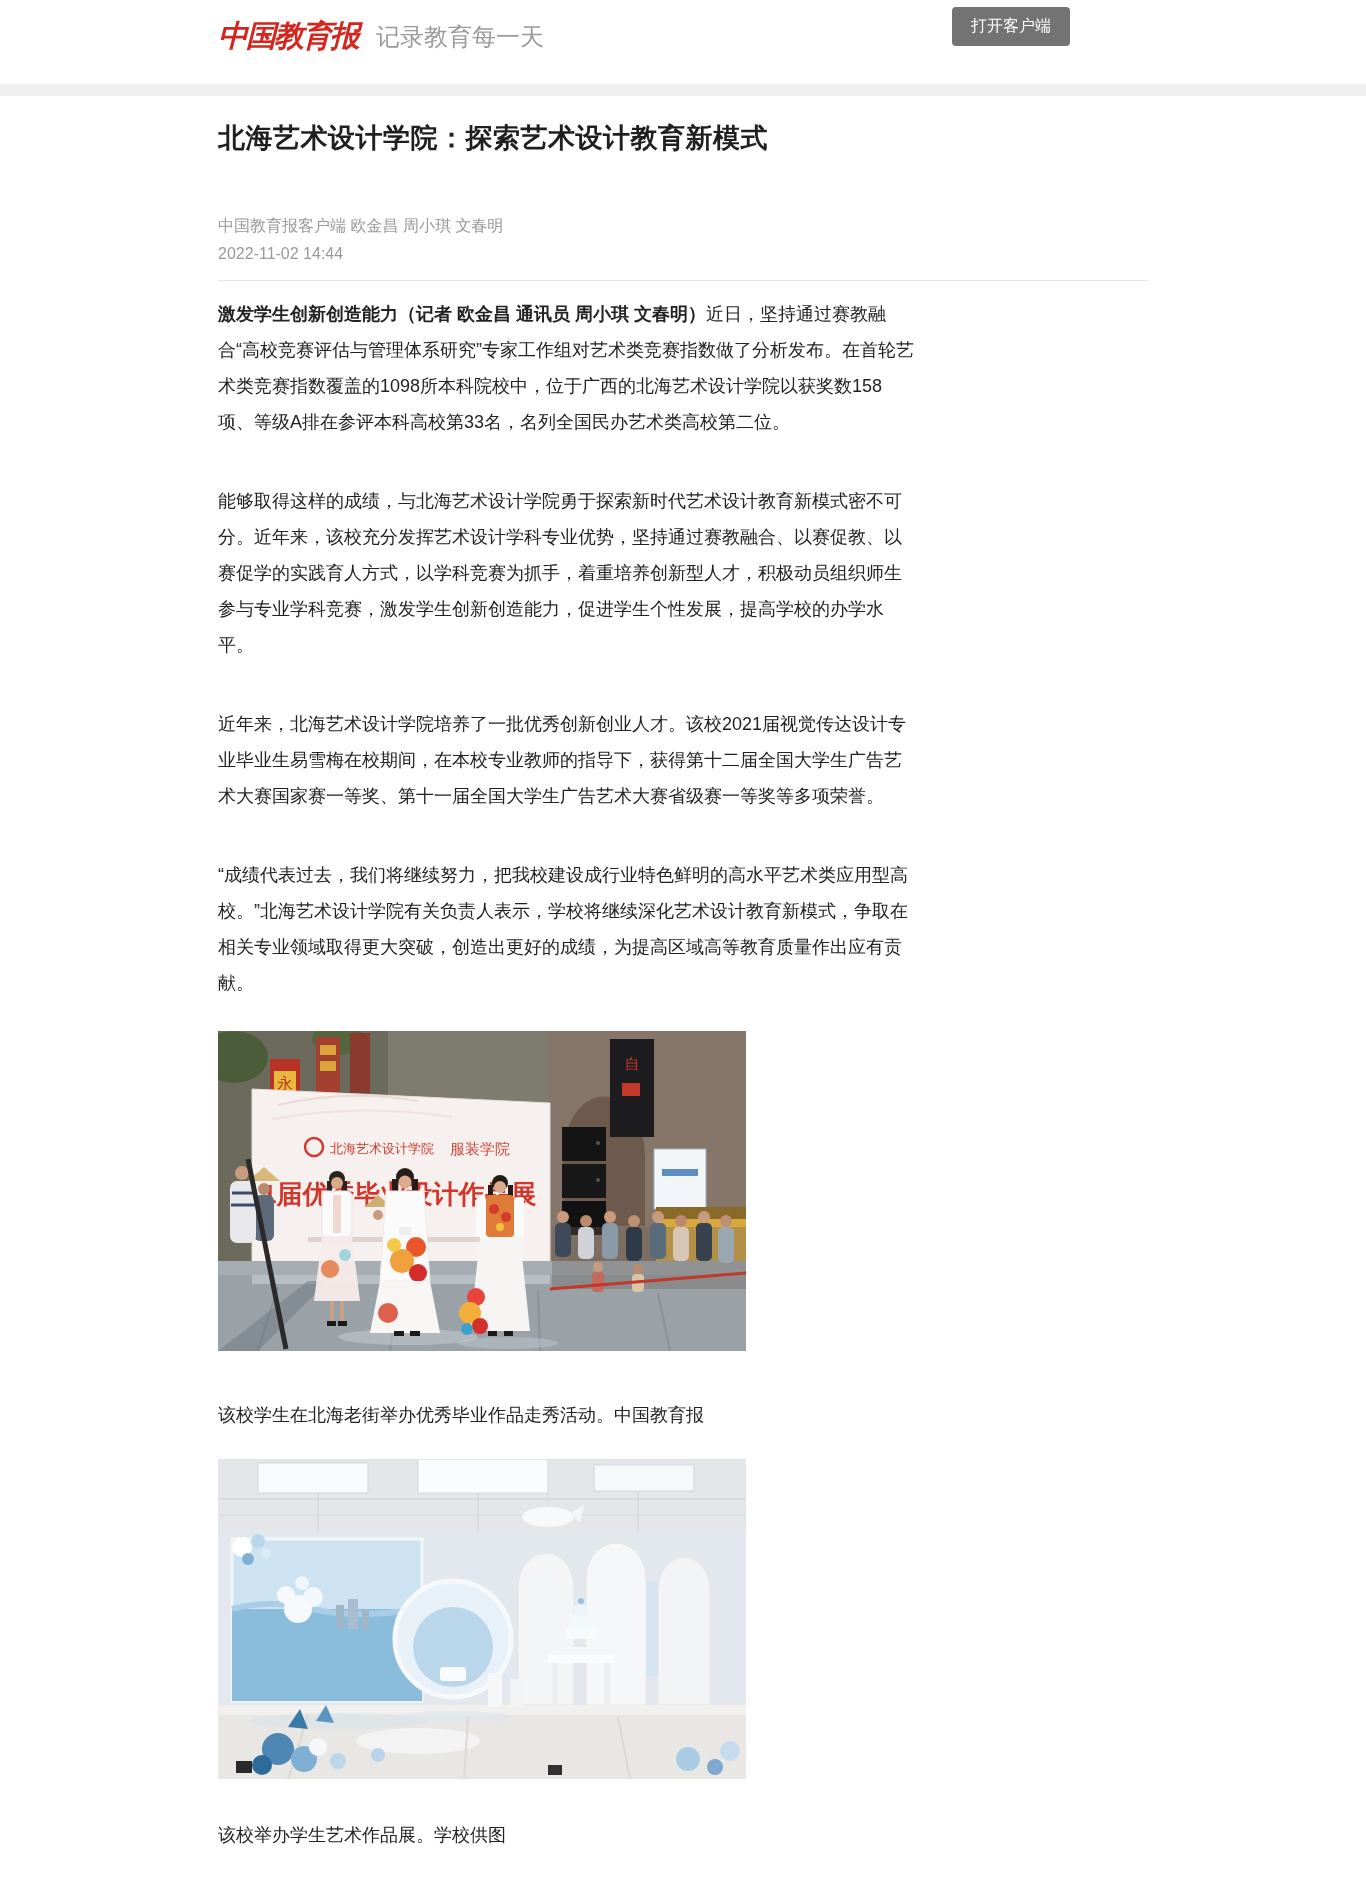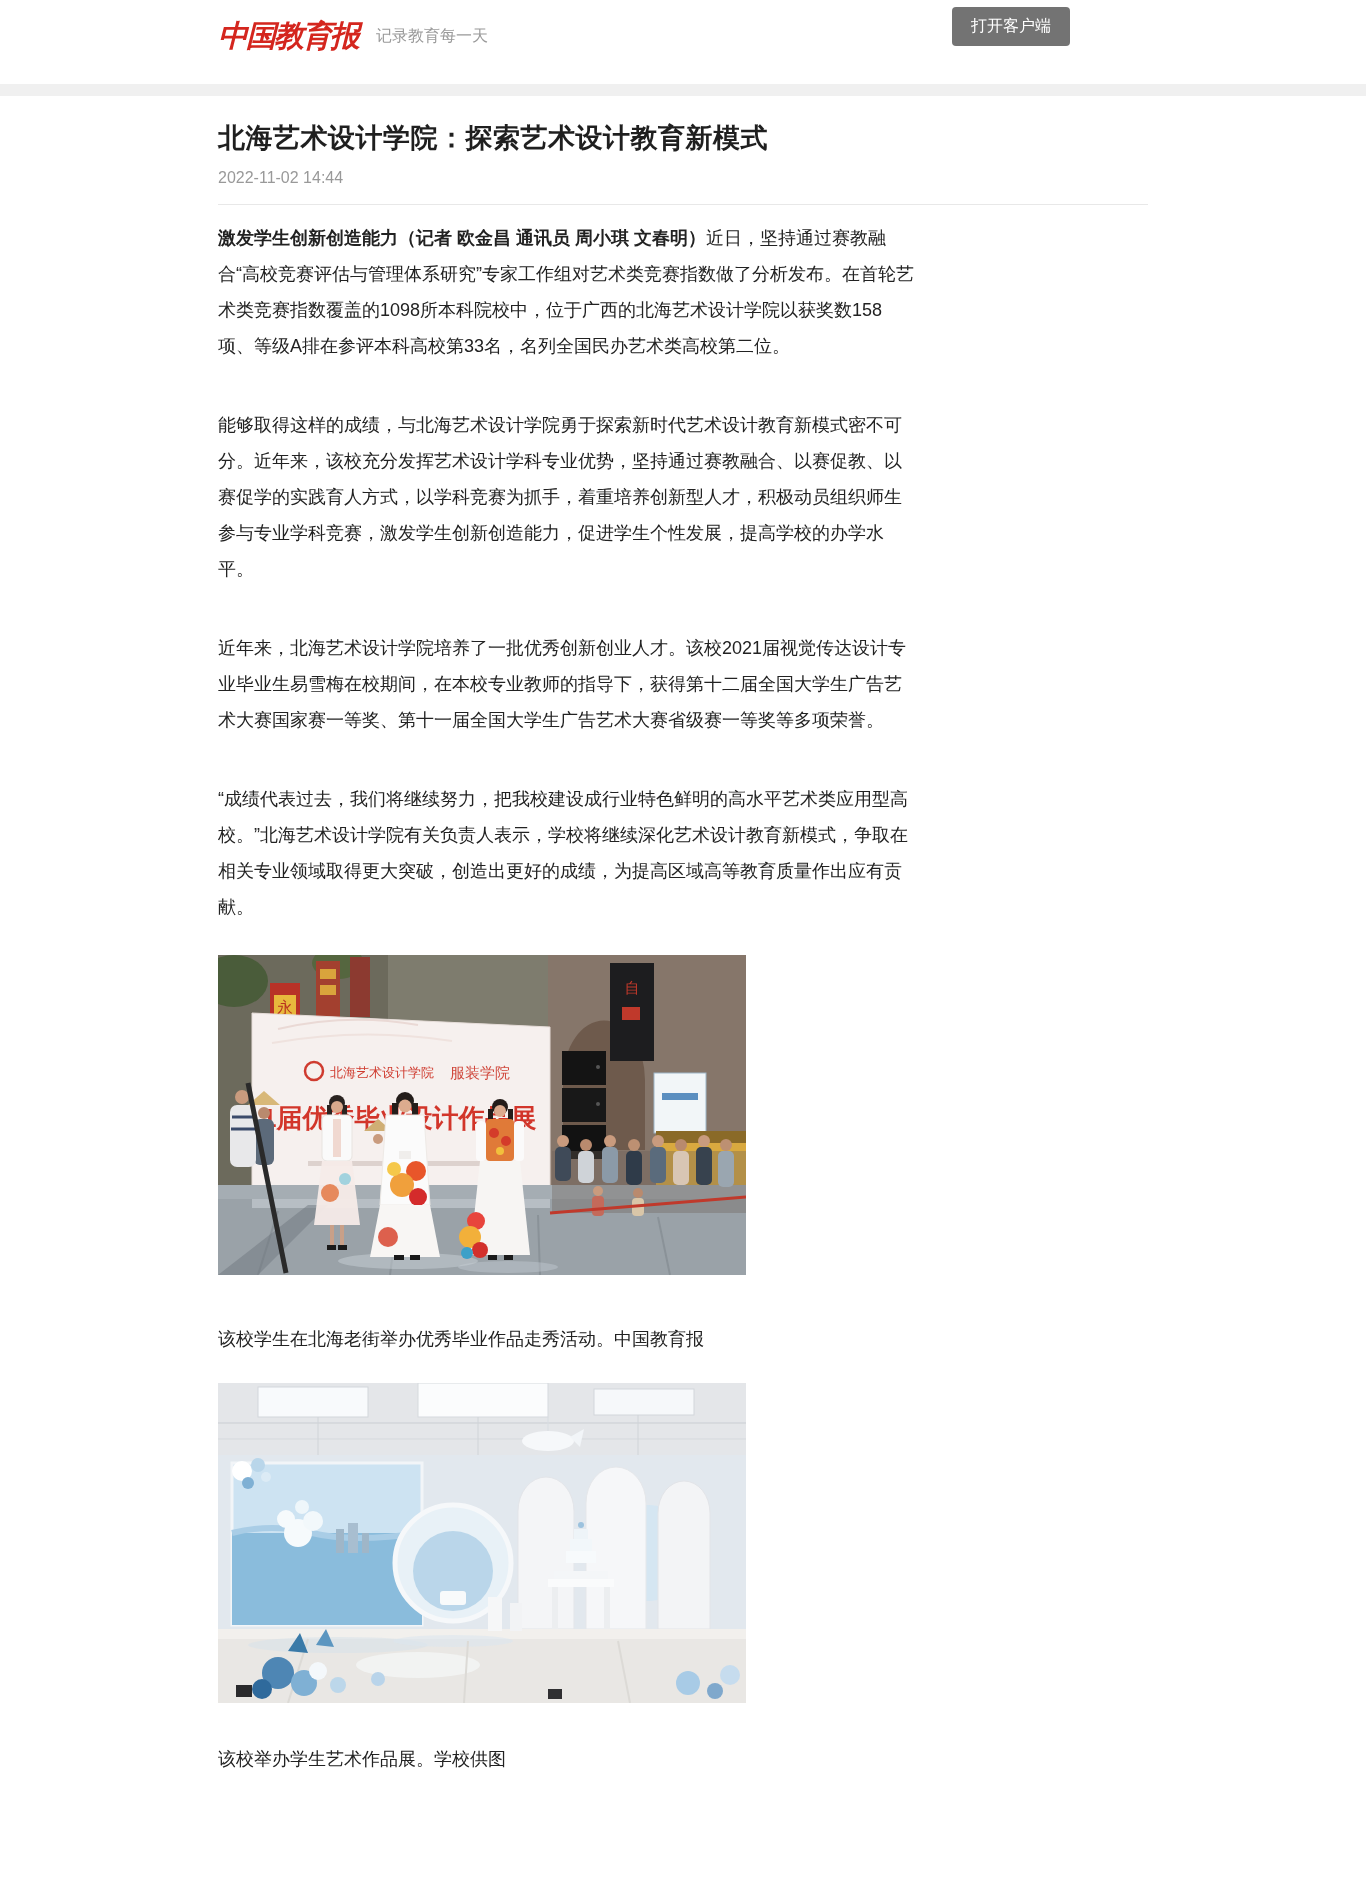--- a/index.html
+++ b/index.html
@@ -17,21 +17,21 @@
   .header-inner {
     width: 930px; height: 73px; margin: 0 auto;
     position: relative; display: flex; align-items: center;
   }
   .logo {
     color: #d4261e; font-size: 30px; font-weight: bold; font-style: italic;
     letter-spacing: -2px;
     font-family: "Liberation Serif", "DejaVu Serif", serif;
     cursor: pointer; white-space: nowrap;
   }
-  .tagline { color: #9a9a9a; font-size: 16px; margin-left: 18px; white-space: nowrap; }
+  .tagline { color: #9a9a9a; font-size: 24px; margin-left: 18px; white-space: nowrap; }
   .open-client-btn {
     position: absolute; right: 78px; top: 7px;
     width: 118px; height: 39px;
     background: #737373; color: #ffffff; font-size: 16px;
     border: none; border-radius: 4px; cursor: pointer;
     font-family: "Liberation Sans", "DejaVu Sans", sans-serif;
   }
   .gray-gap { height: 12px; background: #f0f0f0; width: 100%; }
   
   .main-area { background: #ffffff; width: 100%; height: 1802px; }
@@ -69,20 +69,21 @@
   </div>
 </header>
 
 <div class="gray-gap"></div>
 
 <main class="main-area">
   <article class="content">
 
     <h1 class="article-title">北海艺术设计学院：探索艺术设计教育新模式</h1>
 
+    <div class="byline">中国教育报客户端 欧金昌 周小琪 文春明</div>
     <div class="datetime">2022-11-02 14:44</div>
 
     <hr class="divider">
 
     <p class="body-para first"><span class="lead-bold">激发学生创新创造能力（记者 欧金昌 通讯员 周小琪 文春明）</span><span>近日，坚持通过赛教融合“高校竞赛评估与管理体系研究”专家工作组对艺术类竞赛指数做了分析发布。在首轮艺术类竞赛指数覆盖的1098所本科院校中，位于广西的北海艺术设计学院以获奖数158项、等级A排在参评本科高校第33名，名列全国民办艺术类高校第二位。</span></p>
 
     <p class="body-para">能够取得这样的成绩，与北海艺术设计学院勇于探索新时代艺术设计教育新模式密不可分。近年来，该校充分发挥艺术设计学科专业优势，坚持通过赛教融合、以赛促教、以赛促学的实践育人方式，以学科竞赛为抓手，着重培养创新型人才，积极动员组织师生参与专业学科竞赛，激发学生创新创造能力，促进学生个性发展，提高学校的办学水平。</p>
 
     <p class="body-para">近年来，北海艺术设计学院培养了一批优秀创新创业人才。该校2021届视觉传达设计专业毕业生易雪梅在校期间，在本校专业教师的指导下，获得第十二届全国大学生广告艺术大赛国家赛一等奖、第十一届全国大学生广告艺术大赛省级赛一等奖等多项荣誉。</p>
 

